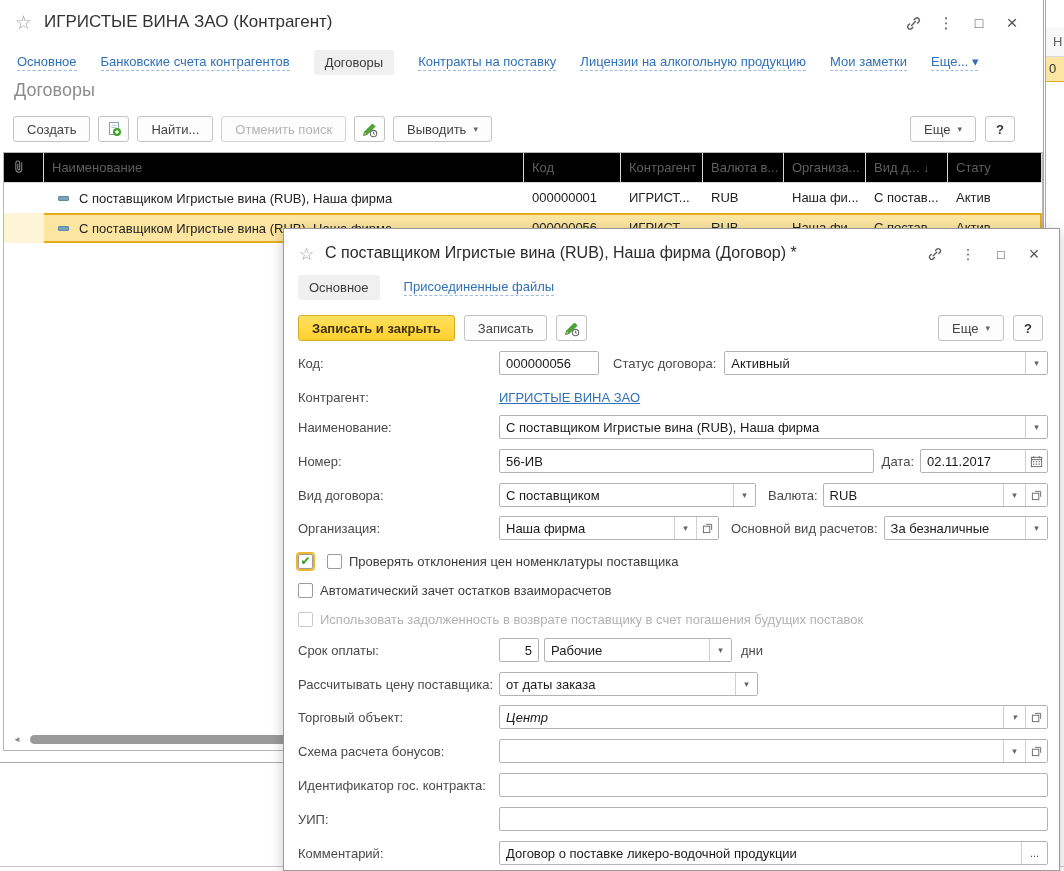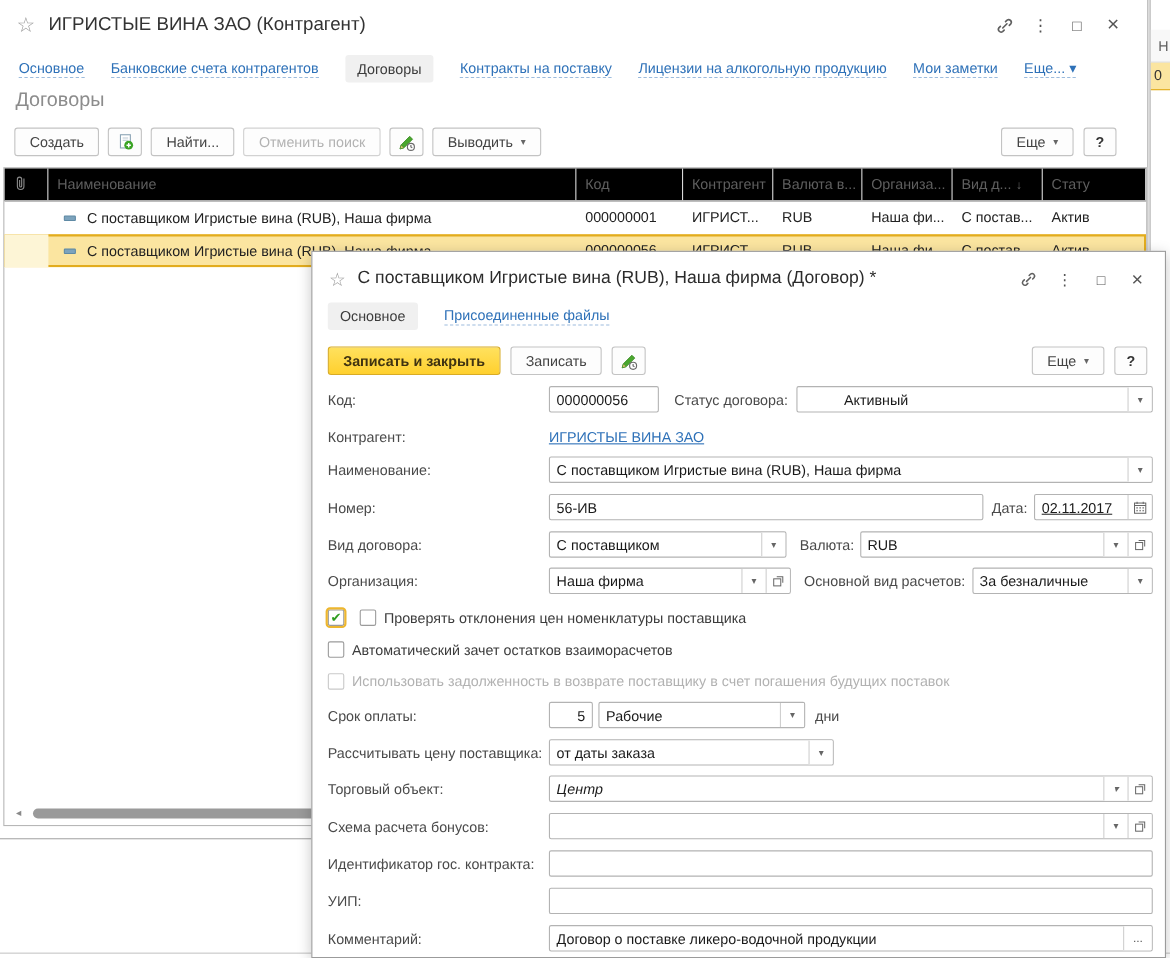--- a/index.html
+++ b/index.html
@@ -268,21 +268,21 @@
         </span>
       <span class="btn qbtn">?</span>
     </div>
 
     <div id="dlg-form">
 
       <div class="frow" style="margin-bottom:12px;">
         <span class="flabel">Код:</span>
         <span class="tinput" style="width:100px;">000000056</span>
         <span class="ilabel" style="margin-left:14px; margin-right:8px;">Статус договора:</span>
-        <span class="combo" style="flex:1;padding-left:36px;">
+        <span class="combo" style="flex:1;">
           <span class="val">Активный</span>
           <span class="cbtn">▾</span>
         </span>
       </div>
 
       <div class="frow" style="height:20px; margin-bottom:8px;">
         <span class="flabel">Контрагент:</span>
         <span class="link">ИГРИСТЫЕ ВИНА ЗАО</span>
       </div>
 
@@ -291,21 +291,21 @@
         <span class="combo" style="flex:1;">
           <span class="val">С поставщиком Игристые вина (RUB), Наша фирма</span>
           <span class="cbtn">▾</span>
         </span>
       </div>
 
       <div class="frow">
         <span class="flabel">Номер:</span>
         <span class="tinput" style="flex:1;">56-ИВ</span>
         <span class="ilabel" style="margin:0 6px 0 8px;">Дата:</span>
-        <span class="combo" style="width:108px; flex:none;text-decoration:underline;">
+        <span class="combo" style="width:128px; flex:none;">
           <span class="val">02.11.2017</span>
           <span class="cbtn">
             <svg width="13" height="13" viewBox="0 0 14 14">
                 <rect x="1.5" y="2.5" width="11" height="10" fill="#fff" stroke="#666"></rect>
                 <line x1="1.5" y1="5" x2="12.5" y2="5" stroke="#666"></line>
                 <line x1="4" y1="1.2" x2="4" y2="3.5" stroke="#666"></line>
                 <line x1="10" y1="1.2" x2="10" y2="3.5" stroke="#666"></line>
                 <g fill="#888">
                   <rect x="3.2" y="6.5" width="1.6" height="1.4"></rect>
                   <rect x="6.2" y="6.5" width="1.6" height="1.4"></rect>
@@ -314,21 +314,21 @@
                   <rect x="6.2" y="9.2" width="1.6" height="1.4"></rect>
                   <rect x="9.2" y="9.2" width="1.6" height="1.4"></rect>
                 </g>
               </svg>
           </span>
         </span>
       </div>
 
       <div class="frow" style="margin-bottom:9px;">
         <span class="flabel">Вид договора:</span>
-        <span class="combo" style="width:216px; flex:none;justify-content:space-between;">
+        <span class="combo" style="width:257px; flex:none;justify-content:space-between;">
           <span class="val">С поставщиком</span>
           <span class="cbtn">▾</span>
         </span>
         <span class="ilabel" style="margin-left:12px; margin-right:5px;">Валюта:</span>
         <span class="combo" style="flex:1;">
           <span class="val">RUB</span>
           <span class="cbtn">▾</span>
           <span class="cbtn">
             <svg width="11" height="11" viewBox="0 0 12 12">
                 <rect x="1.5" y="3.5" width="7" height="7" fill="#fff" stroke="#666"></rect>

